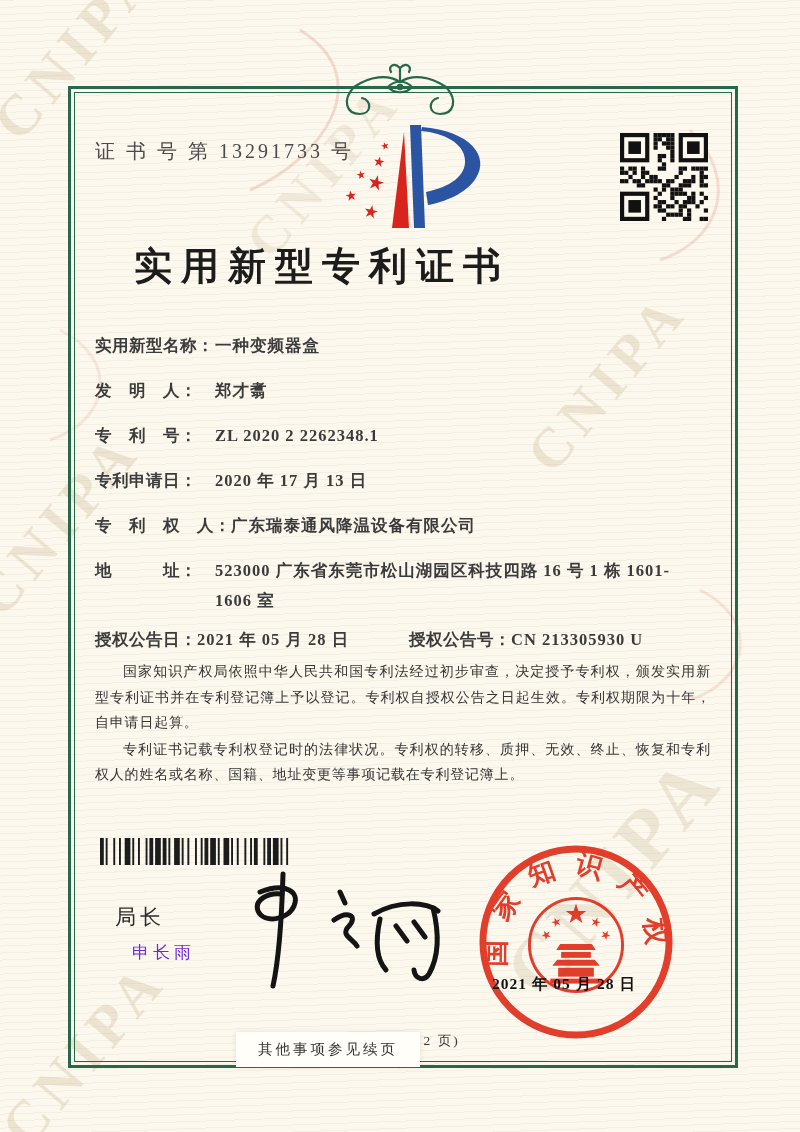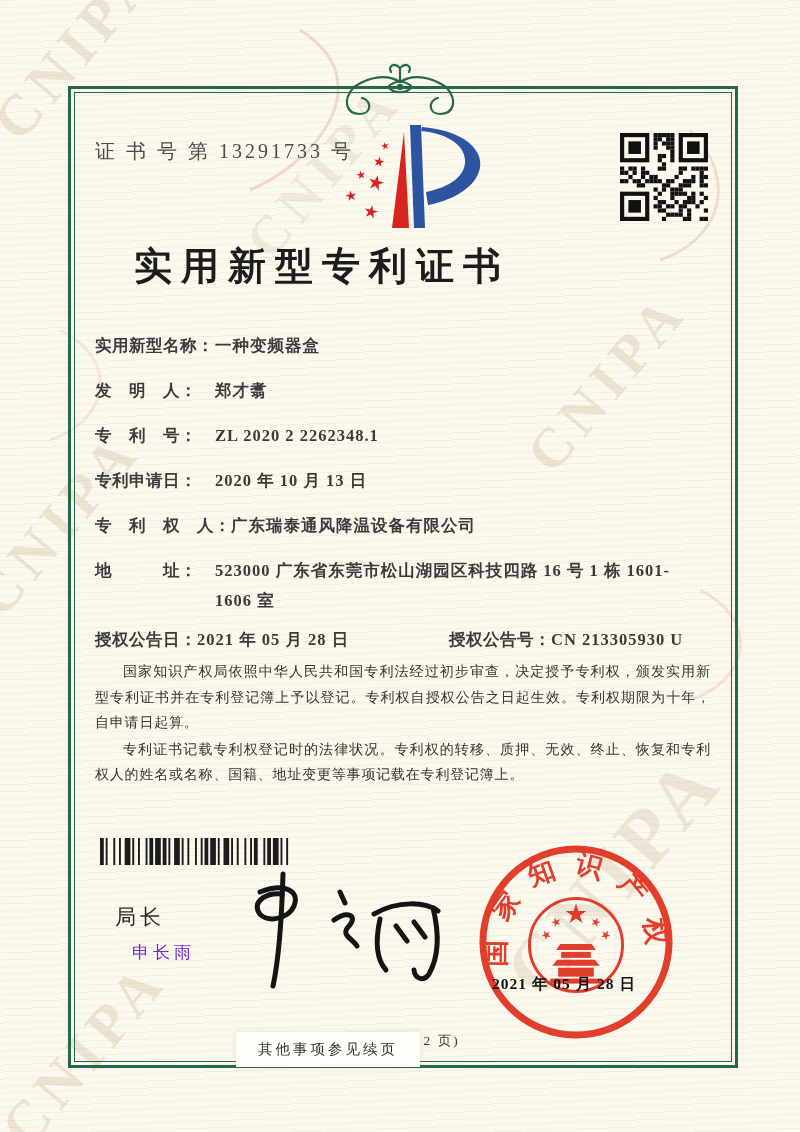--- a/index.html
+++ b/index.html
@@ -30,21 +30,21 @@
   .cert-no{left:95px;top:138px;font-size:20px;letter-spacing:3px;color:#4a4a4a;}
   .title{
     left:0;top:241px;width:644px;text-align:center;font-size:38px;font-weight:bold;
     letter-spacing:9px;color:#1c1c1c;
   }
   .fields{left:95px;top:331px;width:618px;font-weight:bold;}
   .frow{display:flex;align-items:flex-start;margin-bottom:15px;font-size:16.5px;line-height:30px;}
   .flabel{flex:0 0 120px;white-space:nowrap;letter-spacing:.5px;}
   .fvalue{letter-spacing:1px;}
   .addr-value{width:462px;word-break:break-all;}
-  .grant-row{display:flex;font-size:16.5px;line-height:30px;gap:40px;}
+  .grant-row{display:flex;font-size:16.5px;line-height:30px;}
   .grant-pair1{display:flex;width:302px;}
   .grant-pair2{display:flex;}
   .body-text{left:95px;top:659px;width:616px;font-size:14px;line-height:25.5px;
     text-align:justify;color:#343434;letter-spacing:.8px;}
   .body-text p{margin:0 0 1px 0;text-indent:2em;}
   .barcode{left:100px;top:838px;width:302px;height:27px;}
   .officer-title{left:115px;top:903px;font-size:21px;letter-spacing:4px;color:#2a2a2a;
     font-family:"Liberation Sans","DejaVu Sans",sans-serif;}
   .officer-name{left:132px;top:941px;font-size:17px;letter-spacing:4px;color:#6d28d9;
     font-family:"Liberation Sans","DejaVu Sans",sans-serif;}
@@ -266,21 +266,21 @@
     <div class="frow">
       <span class="flabel">发　明　人：</span>
       <span class="fvalue">郑才翥</span>
     </div>
     <div class="frow">
       <span class="flabel">专　利　号：</span>
       <span class="fvalue">ZL 2020 2 2262348.1</span>
     </div>
     <div class="frow">
       <span class="flabel">专利申请日：</span>
-      <span class="fvalue">2020 年 10 月 13 日</span>
+      <span class="fvalue">2020 年 17 月 13 日</span>
     </div>
     <div class="frow">
       <span class="flabel">专　利　权　人：</span>
       <span class="fvalue">广东瑞泰通风降温设备有限公司</span>
     </div>
     <div class="frow" style="margin-bottom:9px;">
       <span class="flabel">地　　　址：</span>
       <span class="fvalue addr-value">523000 广东省东莞市松山湖园区科技四路 16 号 1 栋 1601-1606 室</span>
     </div>
     <div class="grant-row">

